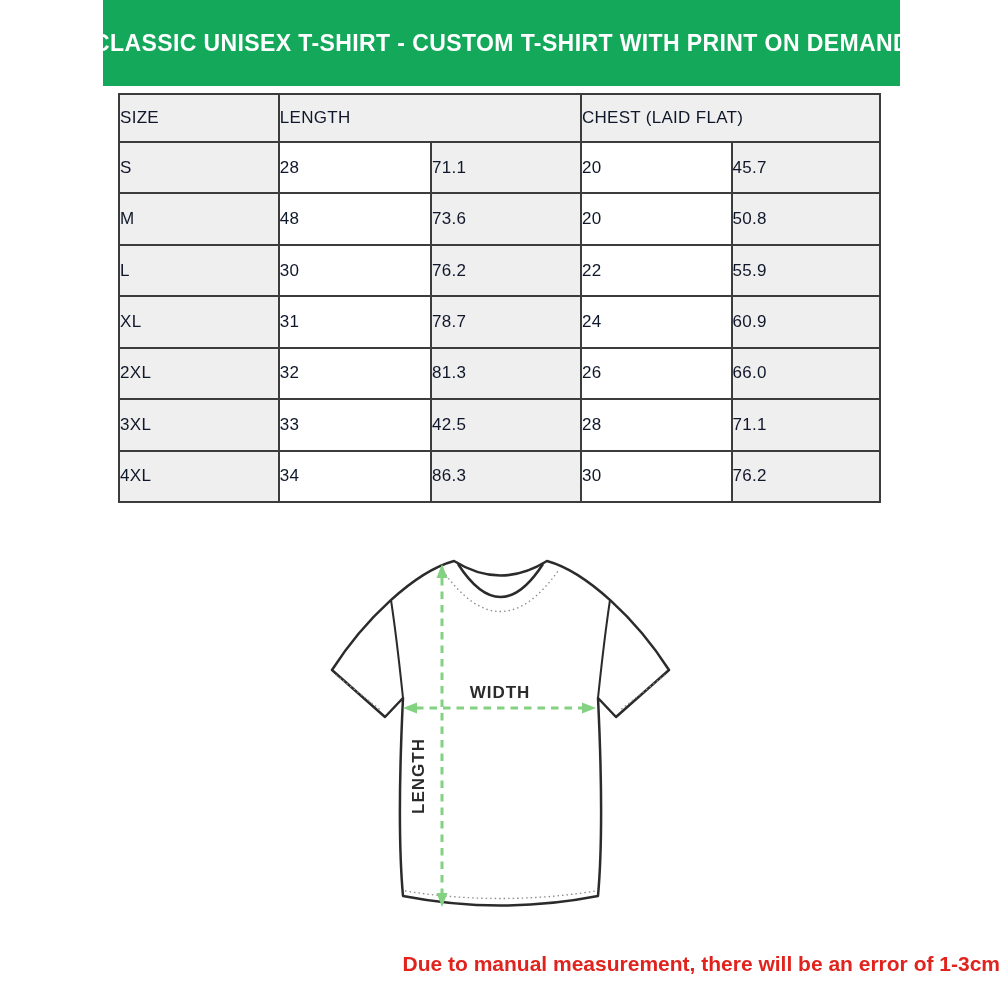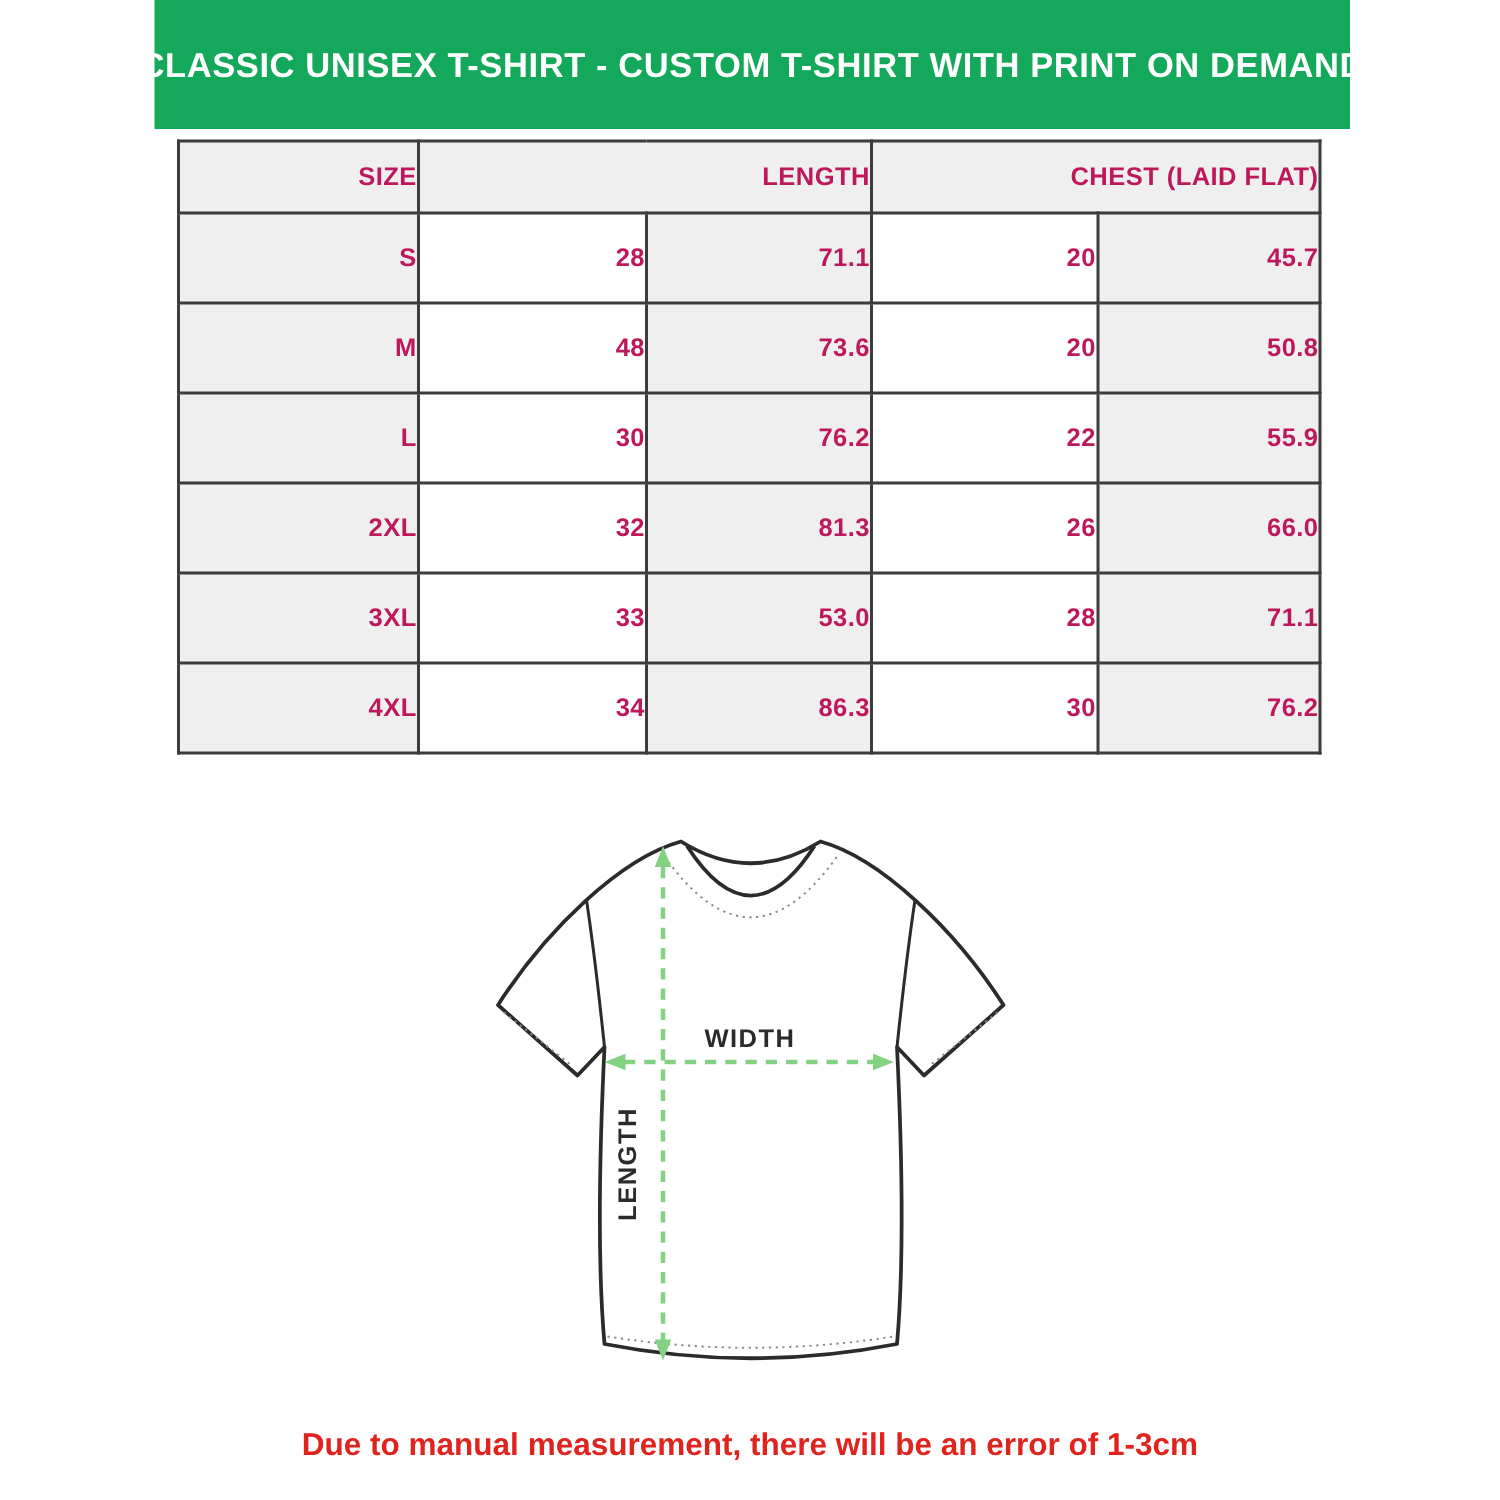--- a/index.html
+++ b/index.html
@@ -39,25 +39,25 @@
     left: 118px; top: 93px;
     width: 763px; height: 410px;
   }
   table.size-table {
     width: 100%; height: 100%;
     border-collapse: collapse;
     table-layout: fixed;
   }
   .size-table th, .size-table td {
     border: 2px solid #3c3c3c;
-    text-align: right;
+    text-align: left;
     vertical-align: middle;
     font-size: 17px;
-    font-weight: bold;
-    color: #be185d;
+    font-weight: normal;
+    color: #0f172a;
     font-stretch: condensed;
     letter-spacing: 0.3px;
     background: #ffffff;
   }
   .size-table thead th { height: 48px; background: #f0efef; }
   .size-table td.g { background: #f0efef; }
 
   
   .diagram {
     position: absolute;
@@ -71,21 +71,21 @@
     font-weight: bold;
     letter-spacing: 1px;
     fill: #2b2b2b;
   }
 
   
   .footer-note {
     position: absolute;
     left: 0; top: 952px;
     width: 1000px;
-    text-align: center;
+    text-align: right;
     color: #e1231e;
     font-size: 21px;
     font-weight: bold;
     font-stretch: condensed;
   }
 </style>
 </head>
 <body>
 
 <div class="page">
@@ -126,30 +126,37 @@
           <td class="g">50.8</td>
         </tr>
         <tr>
           <td class="g">L</td>
           <td>30</td>
           <td class="g">76.2</td>
           <td>22</td>
           <td class="g">55.9</td>
         </tr>
         <tr>
+          <td class="g">XL</td>
+          <td>31</td>
+          <td class="g">78.7</td>
+          <td>24</td>
+          <td class="g">60.9</td>
+        </tr>
+        <tr>
           <td class="g">2XL</td>
           <td>32</td>
           <td class="g">81.3</td>
           <td>26</td>
           <td class="g">66.0</td>
         </tr>
         <tr>
           <td class="g">3XL</td>
           <td>33</td>
-          <td class="g">53.0</td>
+          <td class="g">42.5</td>
           <td>28</td>
           <td class="g">71.1</td>
         </tr>
         <tr>
           <td class="g">4XL</td>
           <td>34</td>
           <td class="g">86.3</td>
           <td>30</td>
           <td class="g">76.2</td>
         </tr>

